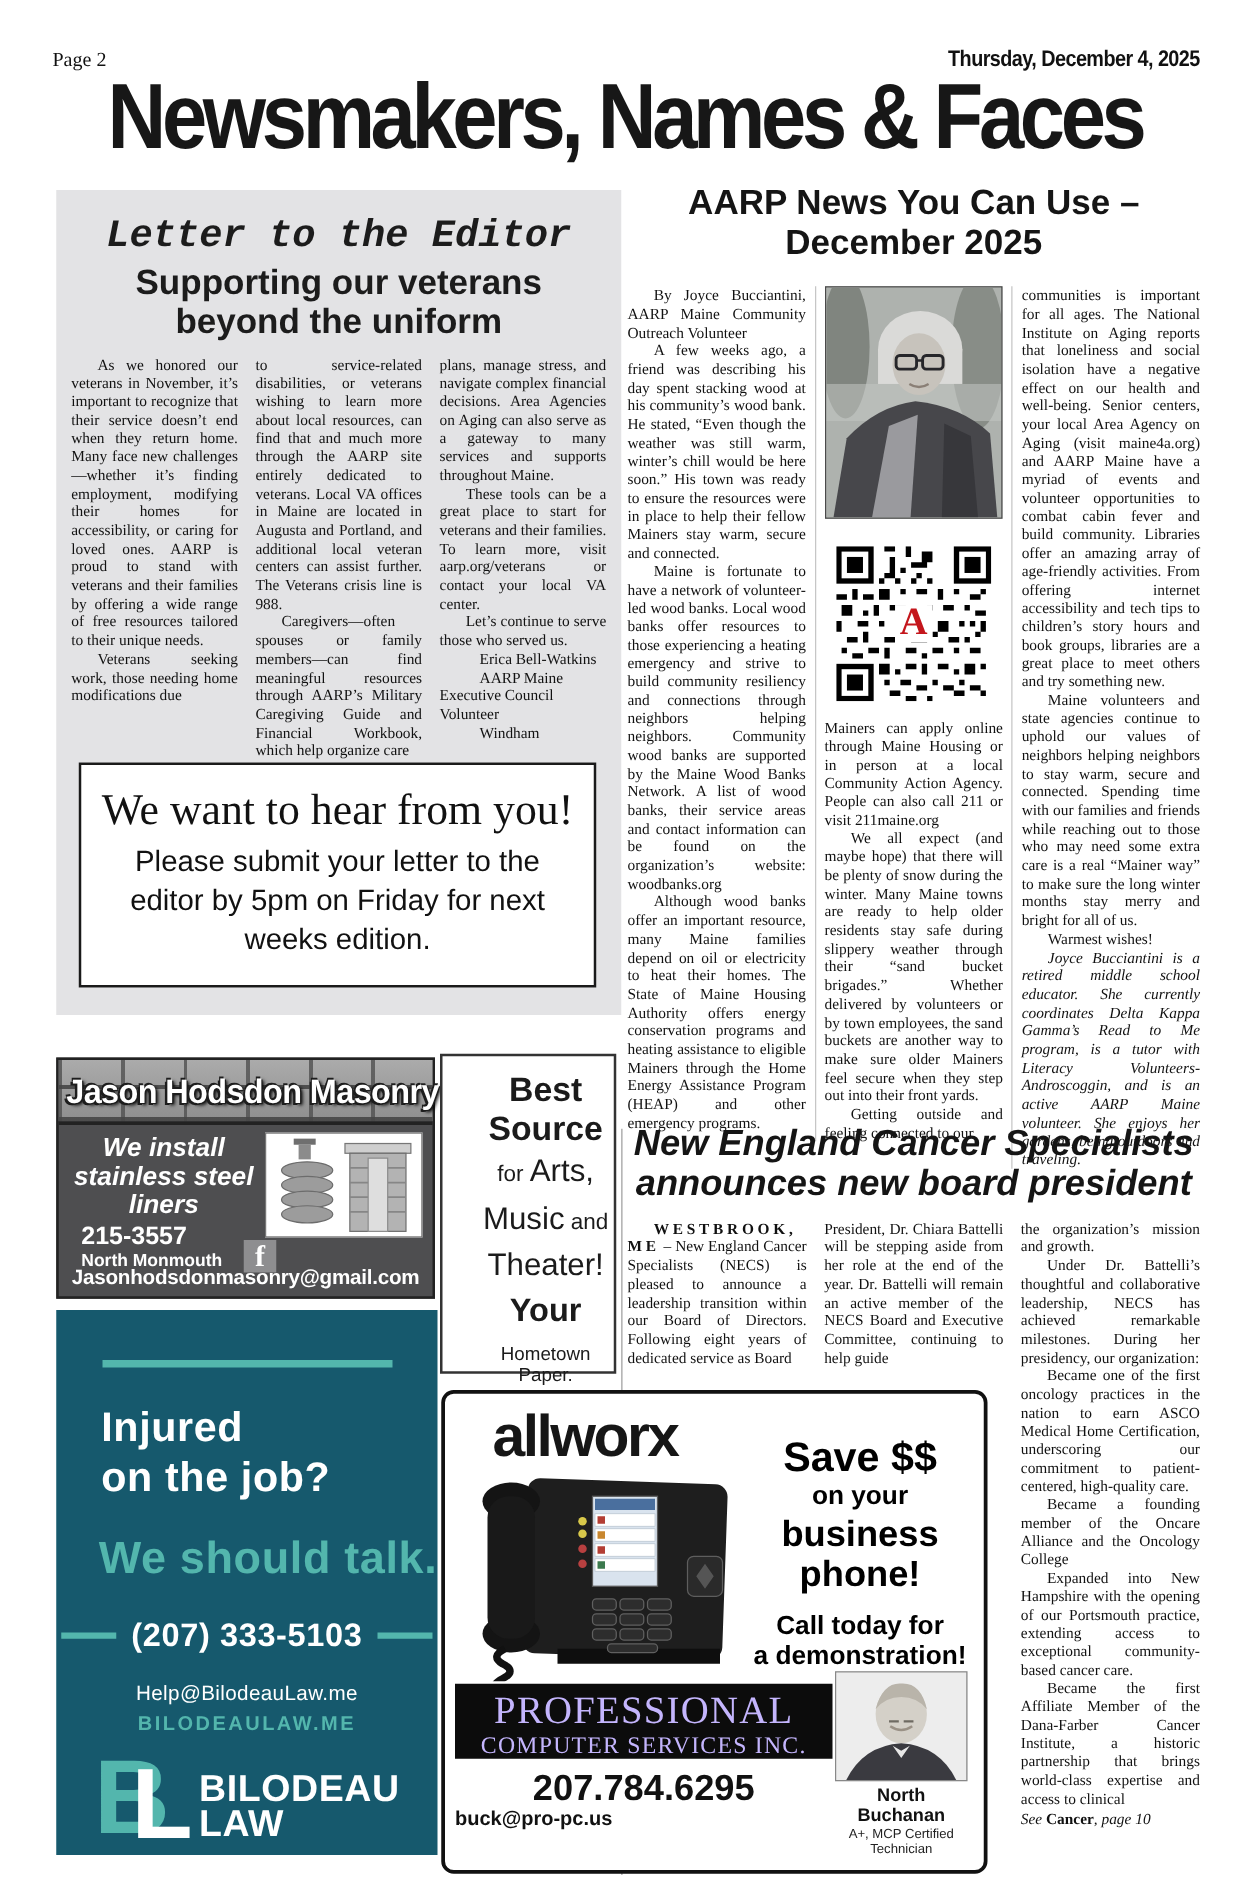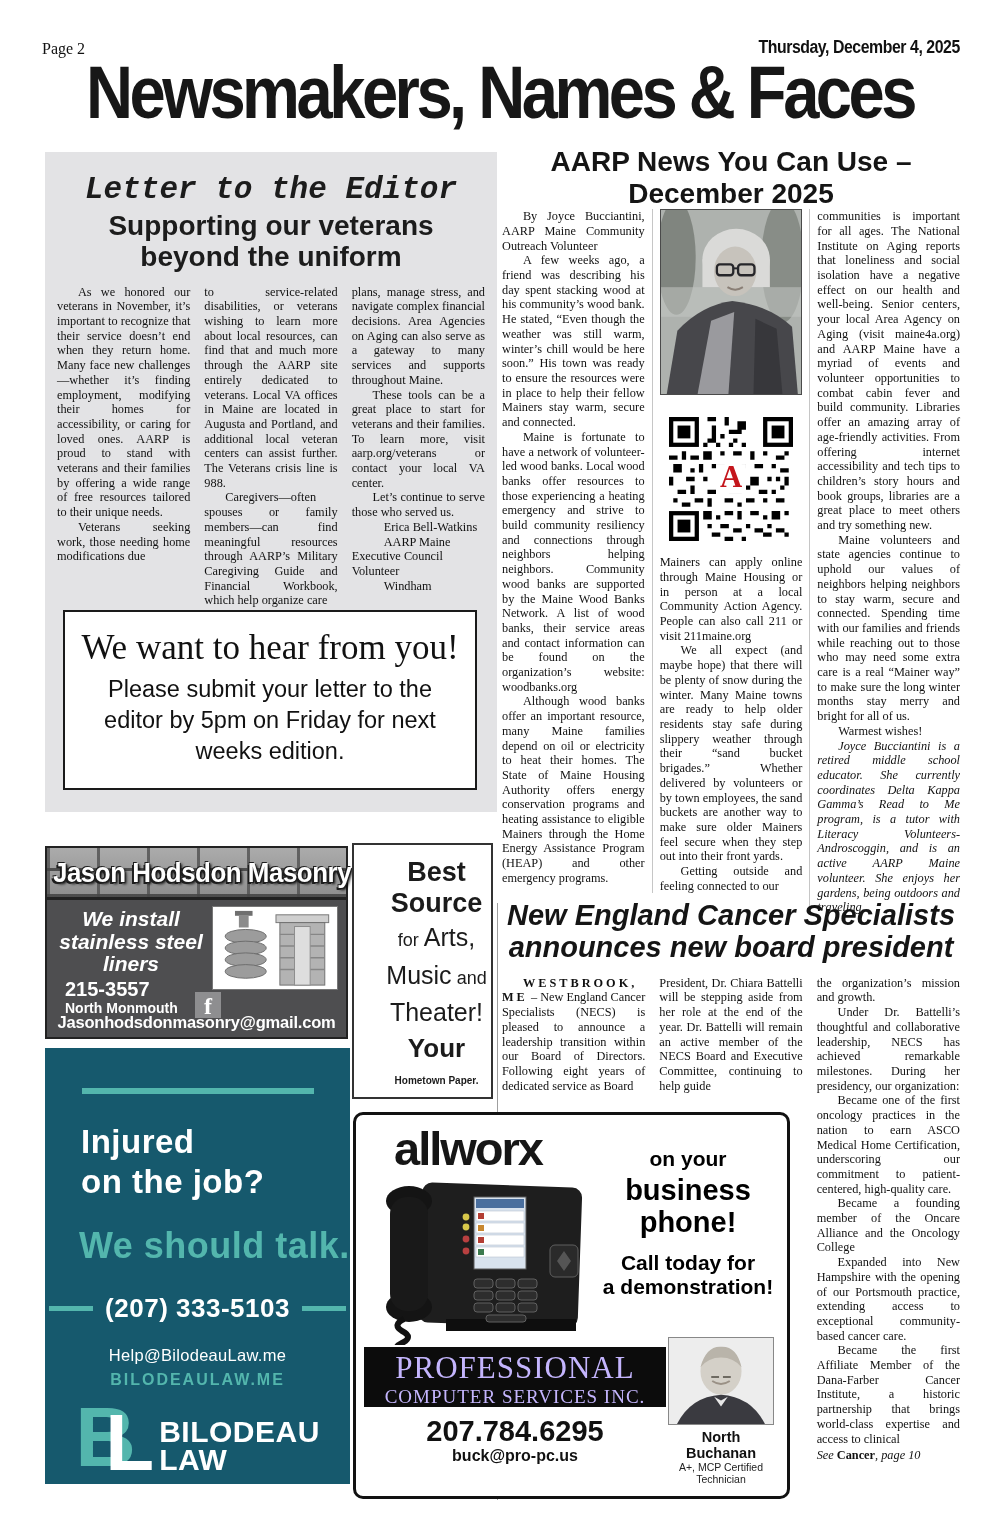--- a/index.html
+++ b/index.html
@@ -46,21 +46,21 @@
     background:#fff; border:2px solid #1a1a1a; text-align:center;
   }
   .hear-title { font-size:35px; margin-top:16px; }
   .hear-sub { font-family:"Liberation Sans", sans-serif; font-size:23.5px; line-height:1.32; margin:6px 18px 0; }
   
   .aarp { position:absolute; left:502px; top:146px; width:458px; }
   .aarp-title {
     text-align:center; font-family:"Liberation Sans", sans-serif; font-weight:bold;
     font-size:28px; line-height:1.13; color:#151515;
   }
-  .aarp .cols { margin-top:0; }
+  .aarp .cols { margin-top:20px; }
   .photo-frame { width:100%; height:186px; border:1px solid #4a4a4a; overflow:hidden; background:#b0b4b0; }
   .photo-frame svg { display:block; width:100%; height:100%; }
   .qr-wrap { width:124px; margin:22px auto 14px; }
   .qr-wrap svg { display:block; width:124px; height:124px; }
   
   .necs { position:absolute; left:502px; top:900px; width:458px; }
   .necs-headline {
     text-align:center; font-family:"Liberation Sans", sans-serif; font-weight:bold;
     font-style:italic; font-size:29px; line-height:1.1; color:#151515;
   }
@@ -94,21 +94,21 @@
   .masonry-email { position:absolute; left:0; right:0; bottom:4px; text-align:center; font-weight:bold; font-size:16.5px; letter-spacing:-.2px; }
   .masonry-imgs { position:absolute; right:8px; top:6px; width:126px; height:84px; background:#fff; border:1px solid #777; }
   .masonry-imgs svg { display:block; width:100%; height:100%; }
   
   .best { position:absolute; left:352px; top:843px; width:141px; height:256px; background:#fff; border:2px solid #333;
           text-align:center; font-family:"Liberation Sans", sans-serif; color:#1b1b1b; padding-top:12px;padding-left:28px; }
   .best .b1 { font-weight:bold; font-size:27px; line-height:1.15; }
   .best .m1 { font-size:18px; line-height:1.5; }
   .best .m1 .big { font-size:25px; }
   .best .b2 { font-weight:bold; font-size:26px; line-height:1.3; }
-  .best .small { font-size:10px; margin-top:10px;font-weight:bold; }
+  .best .small { font-size:15px; margin-top:10px; }
   
   .bilodeau { position:absolute; left:45px; top:1048px; width:305px; height:436px; background:#16596d;
               font-family:"Liberation Sans", sans-serif; color:#fff; }
   .bil-line { width:232px; height:6px; background:#53b6ad; margin:40px auto 0; }
   .bil-h { margin:28px 0 0 36px; font-weight:bold; font-size:33px; line-height:1.2; letter-spacing:.5px; }
   .bil-tag { margin:24px 0 0 34px; font-weight:bold; font-size:36px; color:#53b6ad; letter-spacing:.5px; }
   .bil-phone-row { display:flex; align-items:center; justify-content:center; gap:12px; margin-top:26px; }
   .bil-dash { width:44px; height:5px; background:#53b6ad; }
   .bil-phone { font-weight:bold; font-size:26px; letter-spacing:.5px; }
   .bil-email { text-align:center; margin-top:22px; font-size:16.5px; font-weight:normal; letter-spacing:.3px; }
@@ -127,21 +127,21 @@
   .aw-pitch { position:absolute; right:8px; top:32px; width:182px; text-align:center; color:#000; }
   .aw-pitch .p1 { font-weight:bold; font-size:33px; }
   .aw-pitch .p2 { font-weight:bold; font-size:21px; }
   .aw-pitch .p3 { font-weight:bold; font-size:29px; line-height:1.1; margin-top:4px; }
   .aw-pitch .p4 { font-weight:bold; font-size:21px; line-height:1.15; margin-top:12px; }
   .pcs-bar { position:absolute; left:8px; top:232px; width:302px; height:60px; background:#0c0c0c; color:#c4b5fd;
              text-align:center; font-family:"Liberation Serif", serif; }
   .pcs1 { font-size:31px; letter-spacing:1px; margin-top:3px; }
   .pcs2 { font-size:19px; letter-spacing:1px; }
   .pcs-phone { position:absolute; left:8px; top:300px; width:302px; text-align:center; font-weight:bold; font-size:29px; color:#111; }
-  .pcs-email { position:absolute; left:8px; top:332px; width:302px; text-align:center; font-weight:bold; font-size:16px; color:#111; }
+  .pcs-email { position:absolute; left:8px; top:332px; width:302px; font-weight:bold; font-size:16px; color:#111; }
   .buck { position:absolute; right:10px; top:222px; width:112px; text-align:center; }
   .buck-photo { width:106px; height:88px; margin:0 auto; border:1px solid #888; background:#e9e9e9; overflow:hidden; }
   .buck-photo svg { display:block; width:100%; height:100%; }
   .buck-name { font-weight:bold; font-size:14.5px; margin-top:4px; color:#111; }
   .buck-title { font-size:10.5px; color:#222; }
 </style>
 </head>
 <body>
 
 <div class="page">
@@ -393,20 +393,21 @@
         </g>
         <rect x="188" y="78" width="28" height="32" rx="5" fill="#2a2a2a" stroke="#5e5e5e"></rect>
         <path d="M202 84 l7 10 h-14 z M202 104 l-7 -10 h14 z" fill="#555"></path>
         <ellipse cx="47" cy="34" rx="23" ry="15" fill="#141414"></ellipse>
         <ellipse cx="47" cy="140" rx="23" ry="15" fill="#141414"></ellipse>
         <rect x="28" y="30" width="38" height="114" rx="17" fill="#191919"></rect>
         <path d="M42 152 q-12 6 -2 12 q12 6 0 12 q-12 6 0 12" stroke="#111" stroke-width="6" fill="none"></path>
       </svg>
     </div>
     <div class="aw-pitch">
+      <div class="p1">Save $$</div>
       <div class="p2">on your</div>
       <div class="p3">business phone!</div>
       <div class="p4">
         <span>Call today for</span><br><span>a demonstration!</span>
       </div>
     </div>
     <div class="pcs-bar">
       <div class="pcs1">PROFESSIONAL</div>
       <div class="pcs2">COMPUTER SERVICES INC.</div>
     </div>

